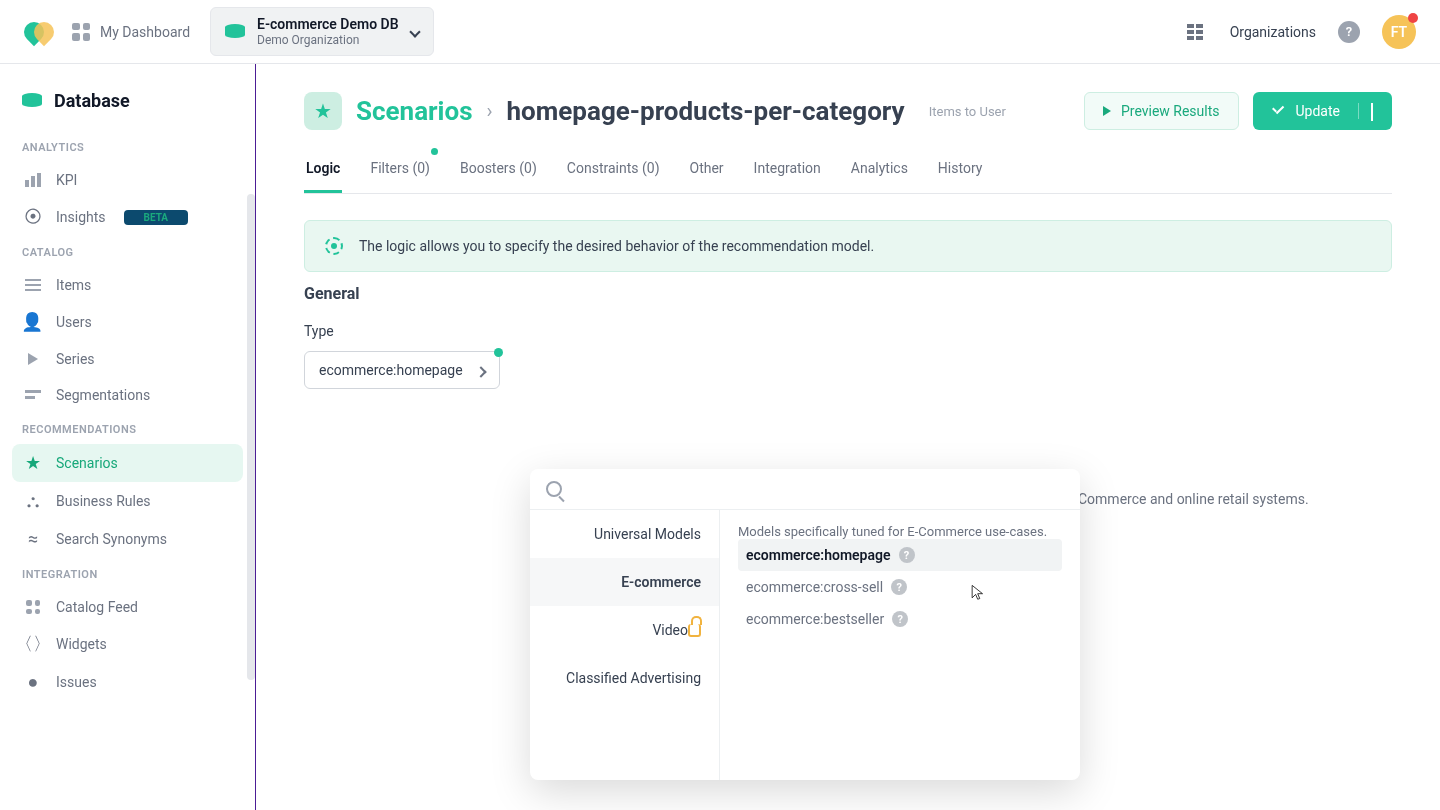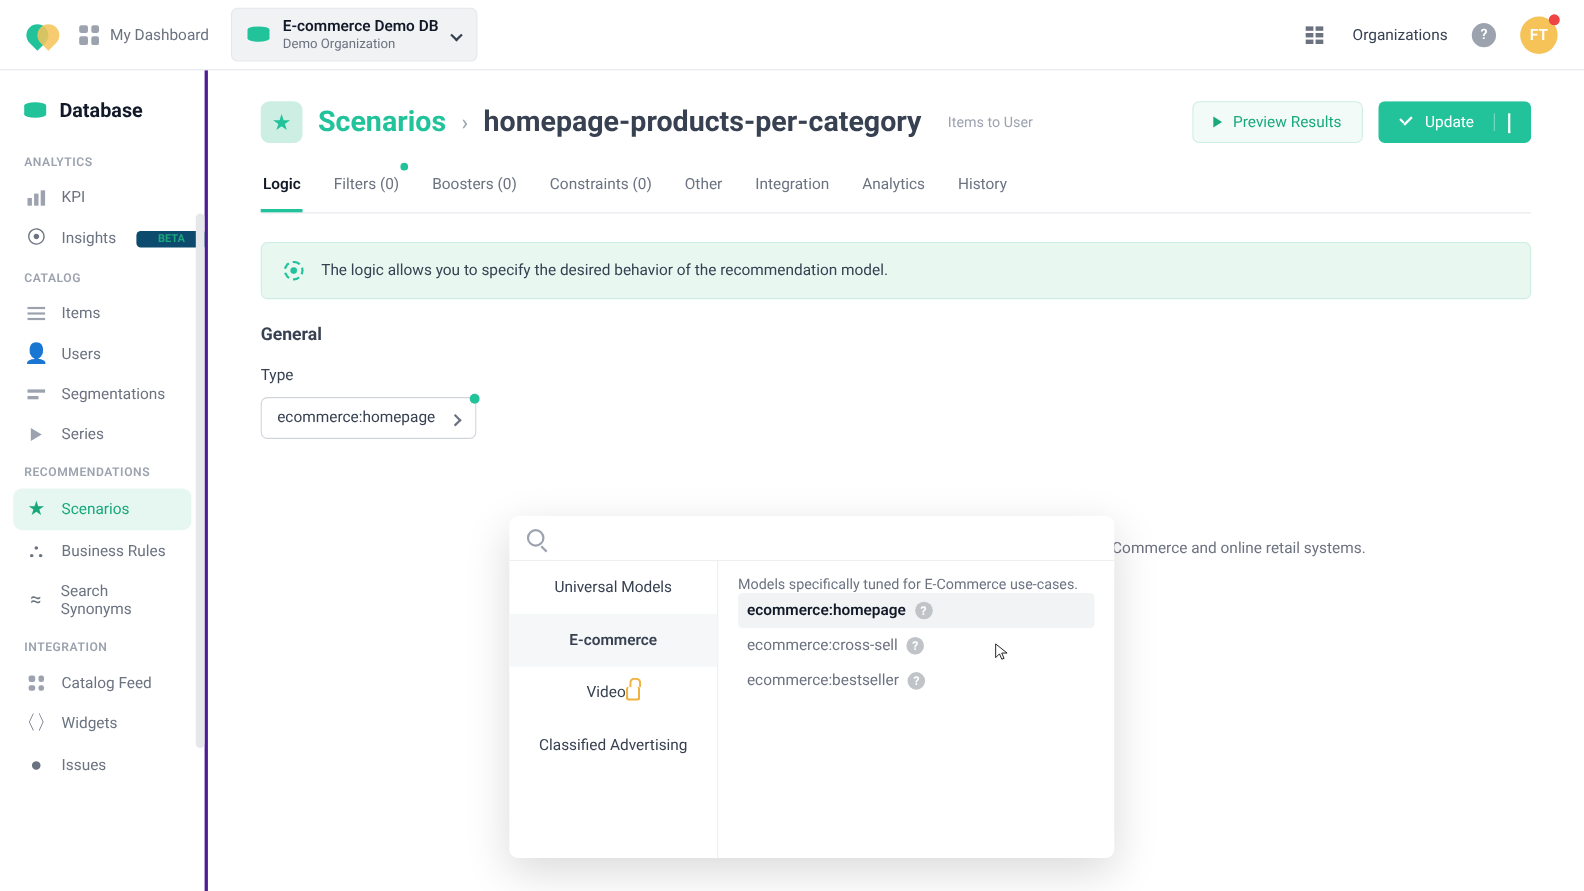--- a/index.html
+++ b/index.html
@@ -24,21 +24,21 @@
 .dbtext .o{font-size:12px;color:#6b7280}
 .topbar-right{display:flex;align-items:center;gap:22px}
 .orglink{display:flex;align-items:center;gap:27px;color:#374151}
 .gridrows{width:16px;height:16px;display:grid;grid-template-columns:1fr 1fr;grid-template-rows:repeat(3,1fr);gap:2px}
 .gridrows span{background:#6b7280}
 .qmark{width:22px;height:22px;border-radius:50%;background:#9ca3af;color:#fff;display:flex;align-items:center;justify-content:center;font-size:13px;font-weight:600}
 .avatar{width:34px;height:34px;border-radius:50%;background:#f6c358;color:#fff;display:flex;align-items:center;justify-content:center;font-weight:600;position:relative}
 .avatar:after{content:"";position:absolute;top:-2px;right:-2px;width:10px;height:10px;border-radius:50%;background:#ef4444}
 
 .body{display:flex;height:746px}
-.sidebar{width:189px;border-right:3px solid #4c1d95;padding-top:16px;overflow:hidden;position:relative}
+.sidebar{width:256px;border-right:1px solid #4c1d95;padding-top:16px;overflow:hidden;position:relative}
 .sidebar .scroll{position:absolute;right:0;top:130px;bottom:130px;width:8px;background:#e5e7eb;border-radius:4px}
 .sect{padding:0 12px;margin-bottom:6px}
 .dbtitle{display:flex;align-items:center;gap:12px;padding:6px 10px;margin:4px 0 14px 0}
 .dbtitle .lbl{font-size:18px;font-weight:700;color:#111827}
 .group-hdr{font-size:11px;color:#9ca3af;letter-spacing:.5px;font-weight:600;padding:10px 10px 8px;text-transform:uppercase}
 .sbitem{display:flex;align-items:center;gap:14px;padding:10px 12px;border-radius:8px;color:#6b7280;cursor:pointer}
 .sbitem.active{background:#e6f7f1;color:#17a87a}
 .sbitem .ic{width:18px;display:flex;justify-content:center}
 .badge{background:#0c4a6e;color:#1aa97d;font-size:10px;font-weight:700;padding:2px 20px;border-radius:4px;margin-left:4px}
 
@@ -71,40 +71,40 @@
 .check{position:relative;width:14px;height:10px}
 .check:before{content:"";position:absolute;left:0;top:3px;width:5px;height:2px;background:#fff;transform:rotate(45deg)}
 .check:after{content:"";position:absolute;left:3px;top:3px;width:10px;height:2px;background:#fff;transform:rotate(-45deg)}
 .chev{width:8px;height:8px;border-right:2px solid currentColor;border-bottom:2px solid currentColor;transform:rotate(45deg)}
 
 .tabs{display:flex;gap:26px;border-bottom:1px solid #e5e7eb;margin-bottom:26px}
 .tab{padding:8px 2px 14px;color:#6b7280;cursor:pointer;position:relative;font-size:14px}
 .tab.active{color:#111827;font-weight:600;border-bottom:3px solid #22c39a}
 .tab.dot:after{content:"";position:absolute;top:-4px;right:-6px;width:7px;height:7px;border-radius:50%;background:#22c39a}
 
-.banner{background:#e9f7f1;border:1px solid #cdeee2;border-radius:6px;padding:16px 20px;display:flex;align-items:center;gap:16px;margin-bottom:22px}
+.banner{background:#e9f7f1;border:1px solid #cdeee2;border-radius:6px;padding:16px 20px;display:flex;align-items:center;gap:16px;margin-bottom:12px}
 .target{width:18px;height:18px;border:2px dashed #22c39a;border-radius:50%;position:relative}
 .target:after{content:"";position:absolute;inset:4px;background:#22c39a;border-radius:50%}
 
 .h-gen{font-size:16px;font-weight:700;color:#374151;margin-bottom:20px}
 .label{font-size:14px;color:#374151;margin-bottom:12px}
 .selectbox{position:relative;display:inline-flex;border:1px solid #d1d5db;border-radius:6px;padding:10px 14px;align-items:center;gap:14px;background:#fff}
 .selectbox .chev{border-color:#6b7280;transform:rotate(225deg);margin-top:4px}
 .selectbox.open .chev{transform:rotate(45deg) scaleY(-1)}
 .selectbox .dotind{position:absolute;top:-4px;right:-4px;width:9px;height:9px;background:#22c39a;border-radius:50%}
 .desc-trail{color:#6b7280;position:absolute;left:822px;top:427px}
 
 .dd{position:absolute;top:405px;left:274px;width:550px;background:#fff;border-radius:8px;box-shadow:0 12px 40px rgba(0,0,0,.15);overflow:hidden}
 .dd-search{display:flex;align-items:center;gap:10px;padding:12px 16px;border-bottom:1px solid #eceff1}
 .magnify{width:16px;height:16px;border:2px solid #9ca3af;border-radius:50%;position:relative}
 .magnify:after{content:"";position:absolute;right:-5px;bottom:-5px;width:7px;height:2px;background:#9ca3af;transform:rotate(45deg)}
 .dd-search input{border:none;outline:none;font-size:14px;flex:1;color:#374151}
 .dd-body{display:flex;height:270px}
 .dd-cats{width:190px;border-right:1px solid #eceff1}
-.cat{padding:16px 18px;color:#374151;display:flex;justify-content:center;align-items:center;cursor:pointer}
+.cat{padding:16px 18px;color:#374151;display:flex;justify-content:flex-end;align-items:center;cursor:pointer}
 .cat.active{background:#f6f7f8;font-weight:600}
 .lock{width:13px;height:13px;border:2px solid #f1b33f;border-radius:3px;border-top:none;position:relative}
 .lock:before{content:"";position:absolute;top:-8px;left:1px;width:7px;height:7px;border:2px solid #f1b33f;border-bottom:none;border-radius:5px 5px 0 0}
 .dd-content{flex:1;padding:14px 18px}
 .dd-desc{font-size:13px;color:#6b7280;}
 .opt{padding:8px 8px;border-radius:4px;display:flex;align-items:center;gap:8px;color:#6b7280;cursor:pointer}
 .opt.sel{background:#f1f3f4;color:#111827;font-weight:600}
 .qsm{width:16px;height:16px;border-radius:50%;background:#c0c4c9;color:#fff;font-size:11px;display:flex;align-items:center;justify-content:center;font-weight:700}
 .cursor-img{position:absolute;left:714px;top:520px;width:14px;height:18px;pointer-events:none}
 svg{display:block}
@@ -191,32 +191,32 @@
             </span>
           </span>
         <span>Items</span>
       </div>
       <div class="sbitem">
         <span class="ic dots">👤</span>
         <span>Users</span>
       </div>
       <div class="sbitem">
         <span class="ic">
+            <span class="play"></span>
+          </span>
+        <span>Series</span>
+      </div>
+      <div class="sbitem">
+        <span class="ic">
             <span class="aseg">
               <span></span>
               <span></span>
             </span>
           </span>
         <span>Segmentations</span>
-      </div>
-      <div class="sbitem">
-        <span class="ic">
-            <span class="play"></span>
-          </span>
-        <span>Series</span>
       </div>
 
       <div class="group-hdr">RECOMMENDATIONS</div>
       <div class="sbitem active">
         <span class="ic star">★</span>
         <span>Scenarios</span>
       </div>
       <div class="sbitem">
         <span class="ic dots">⛬</span>
         <span>Business Rules</span>

